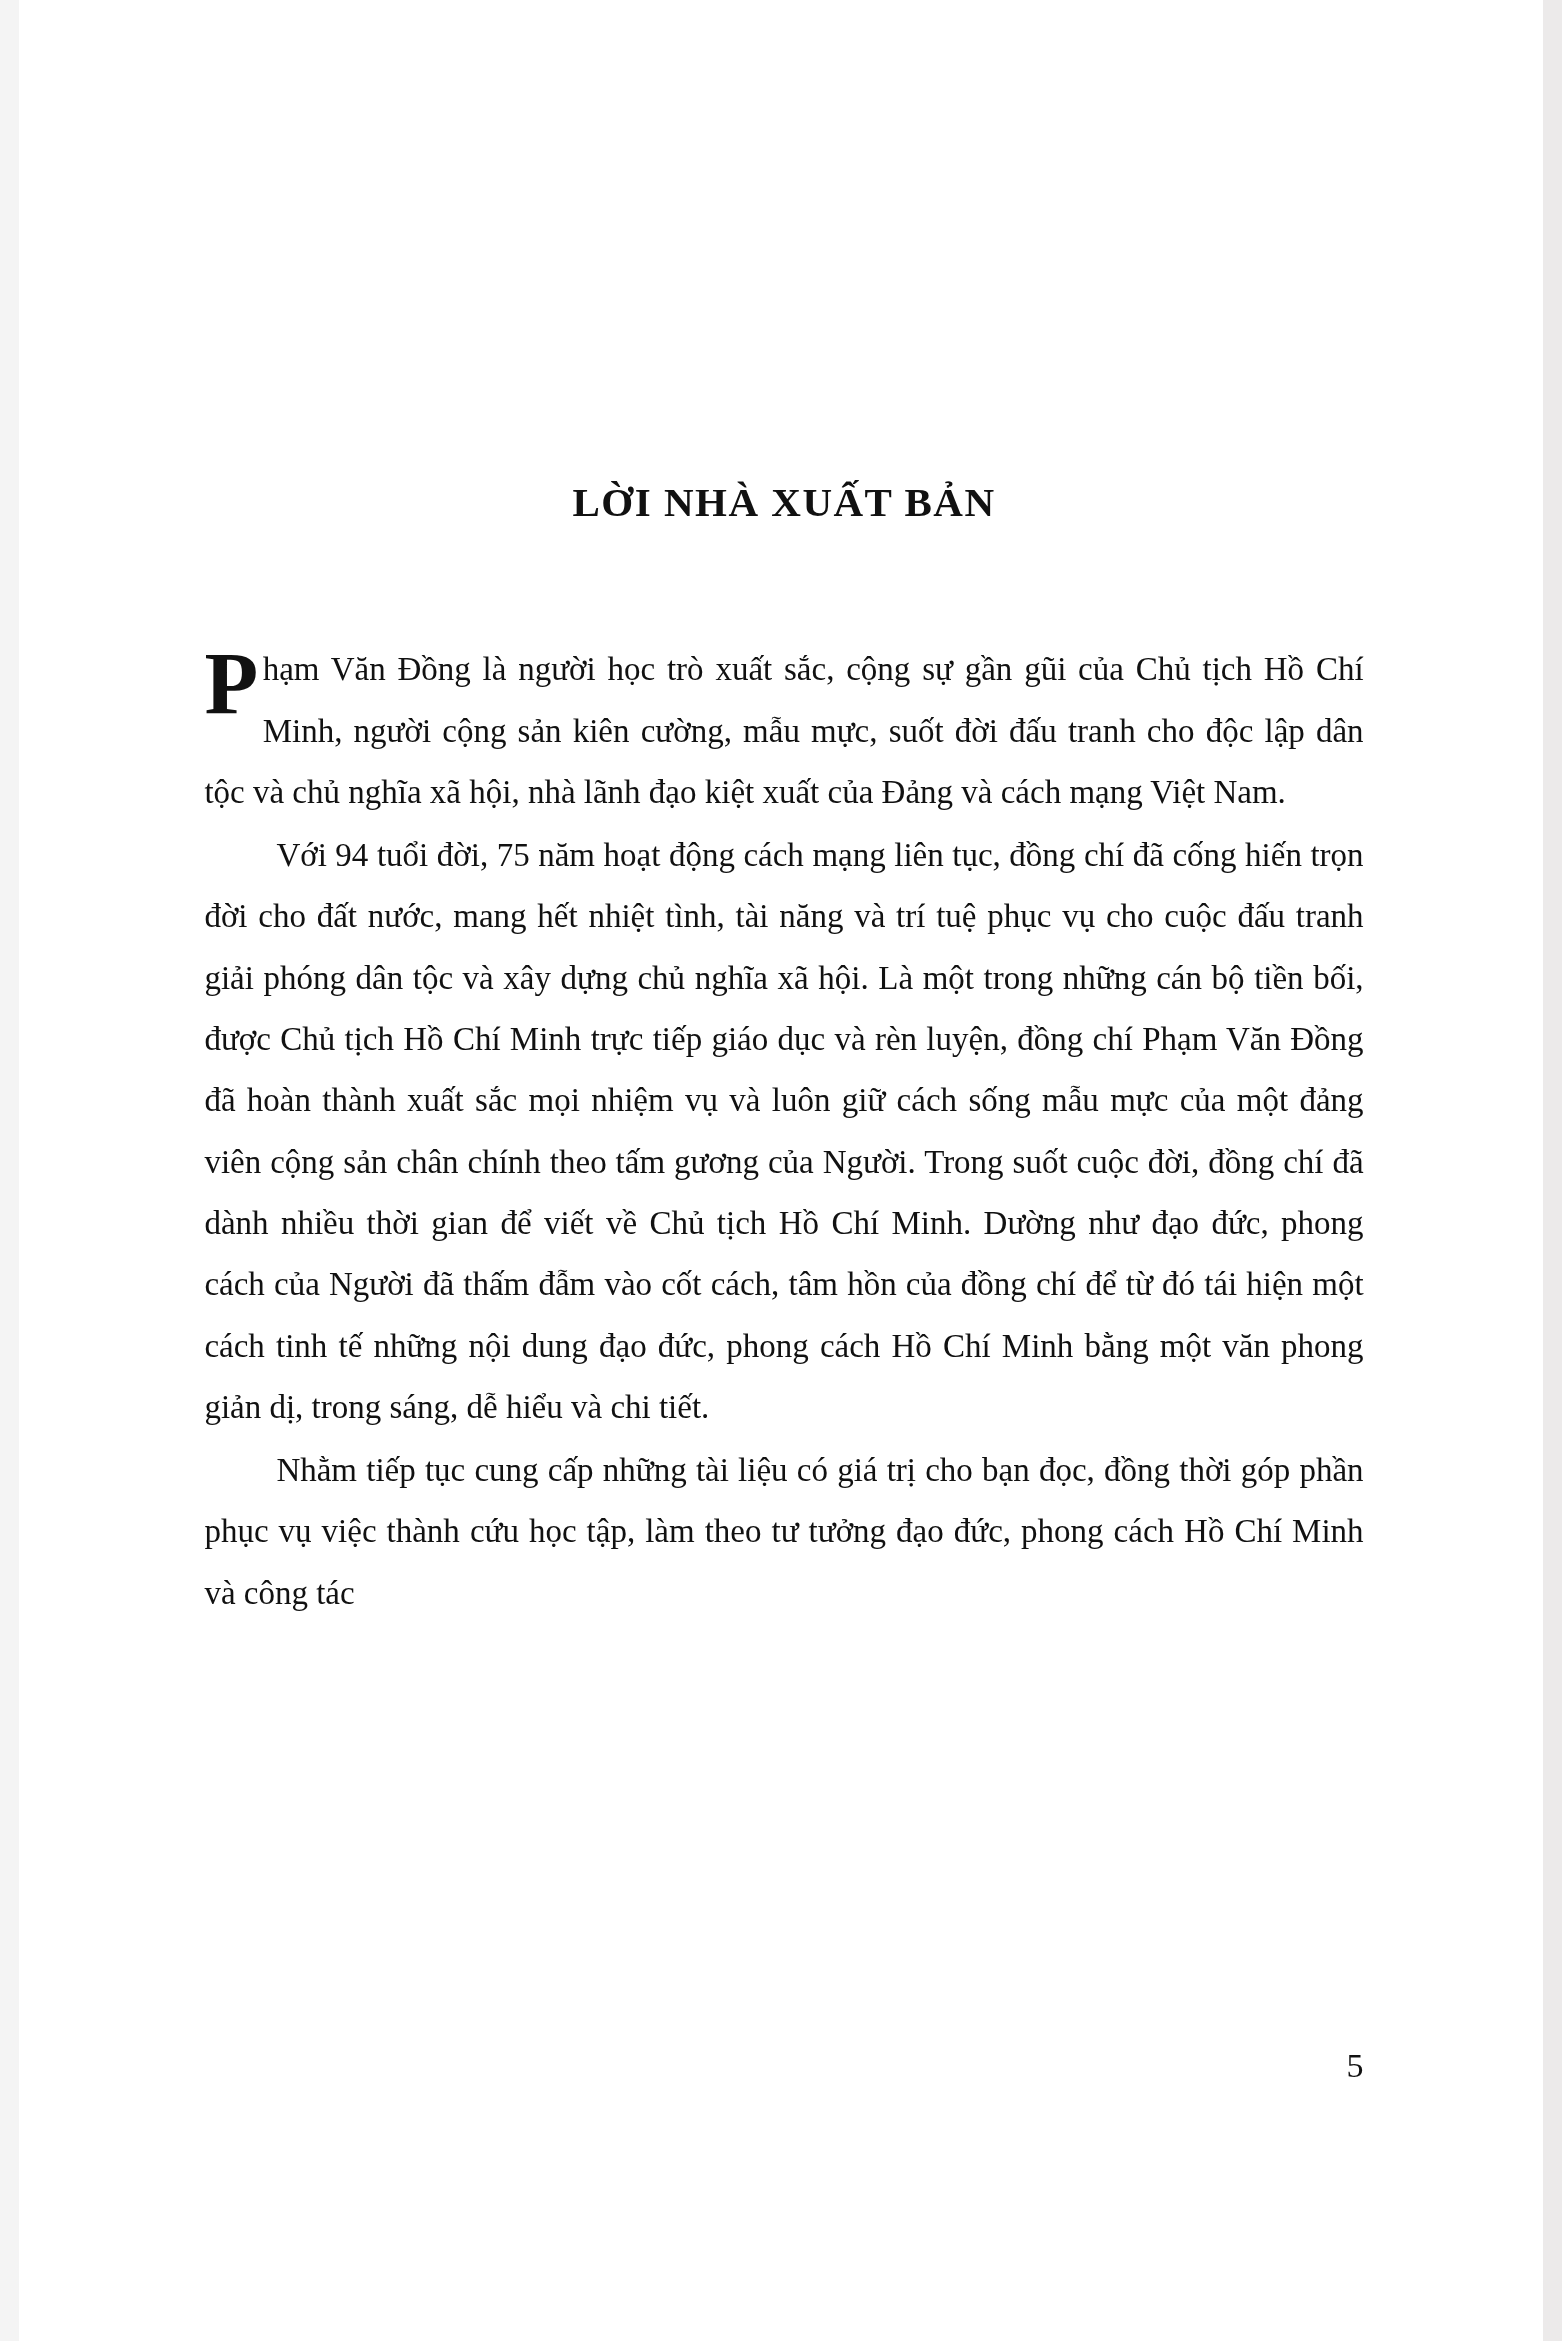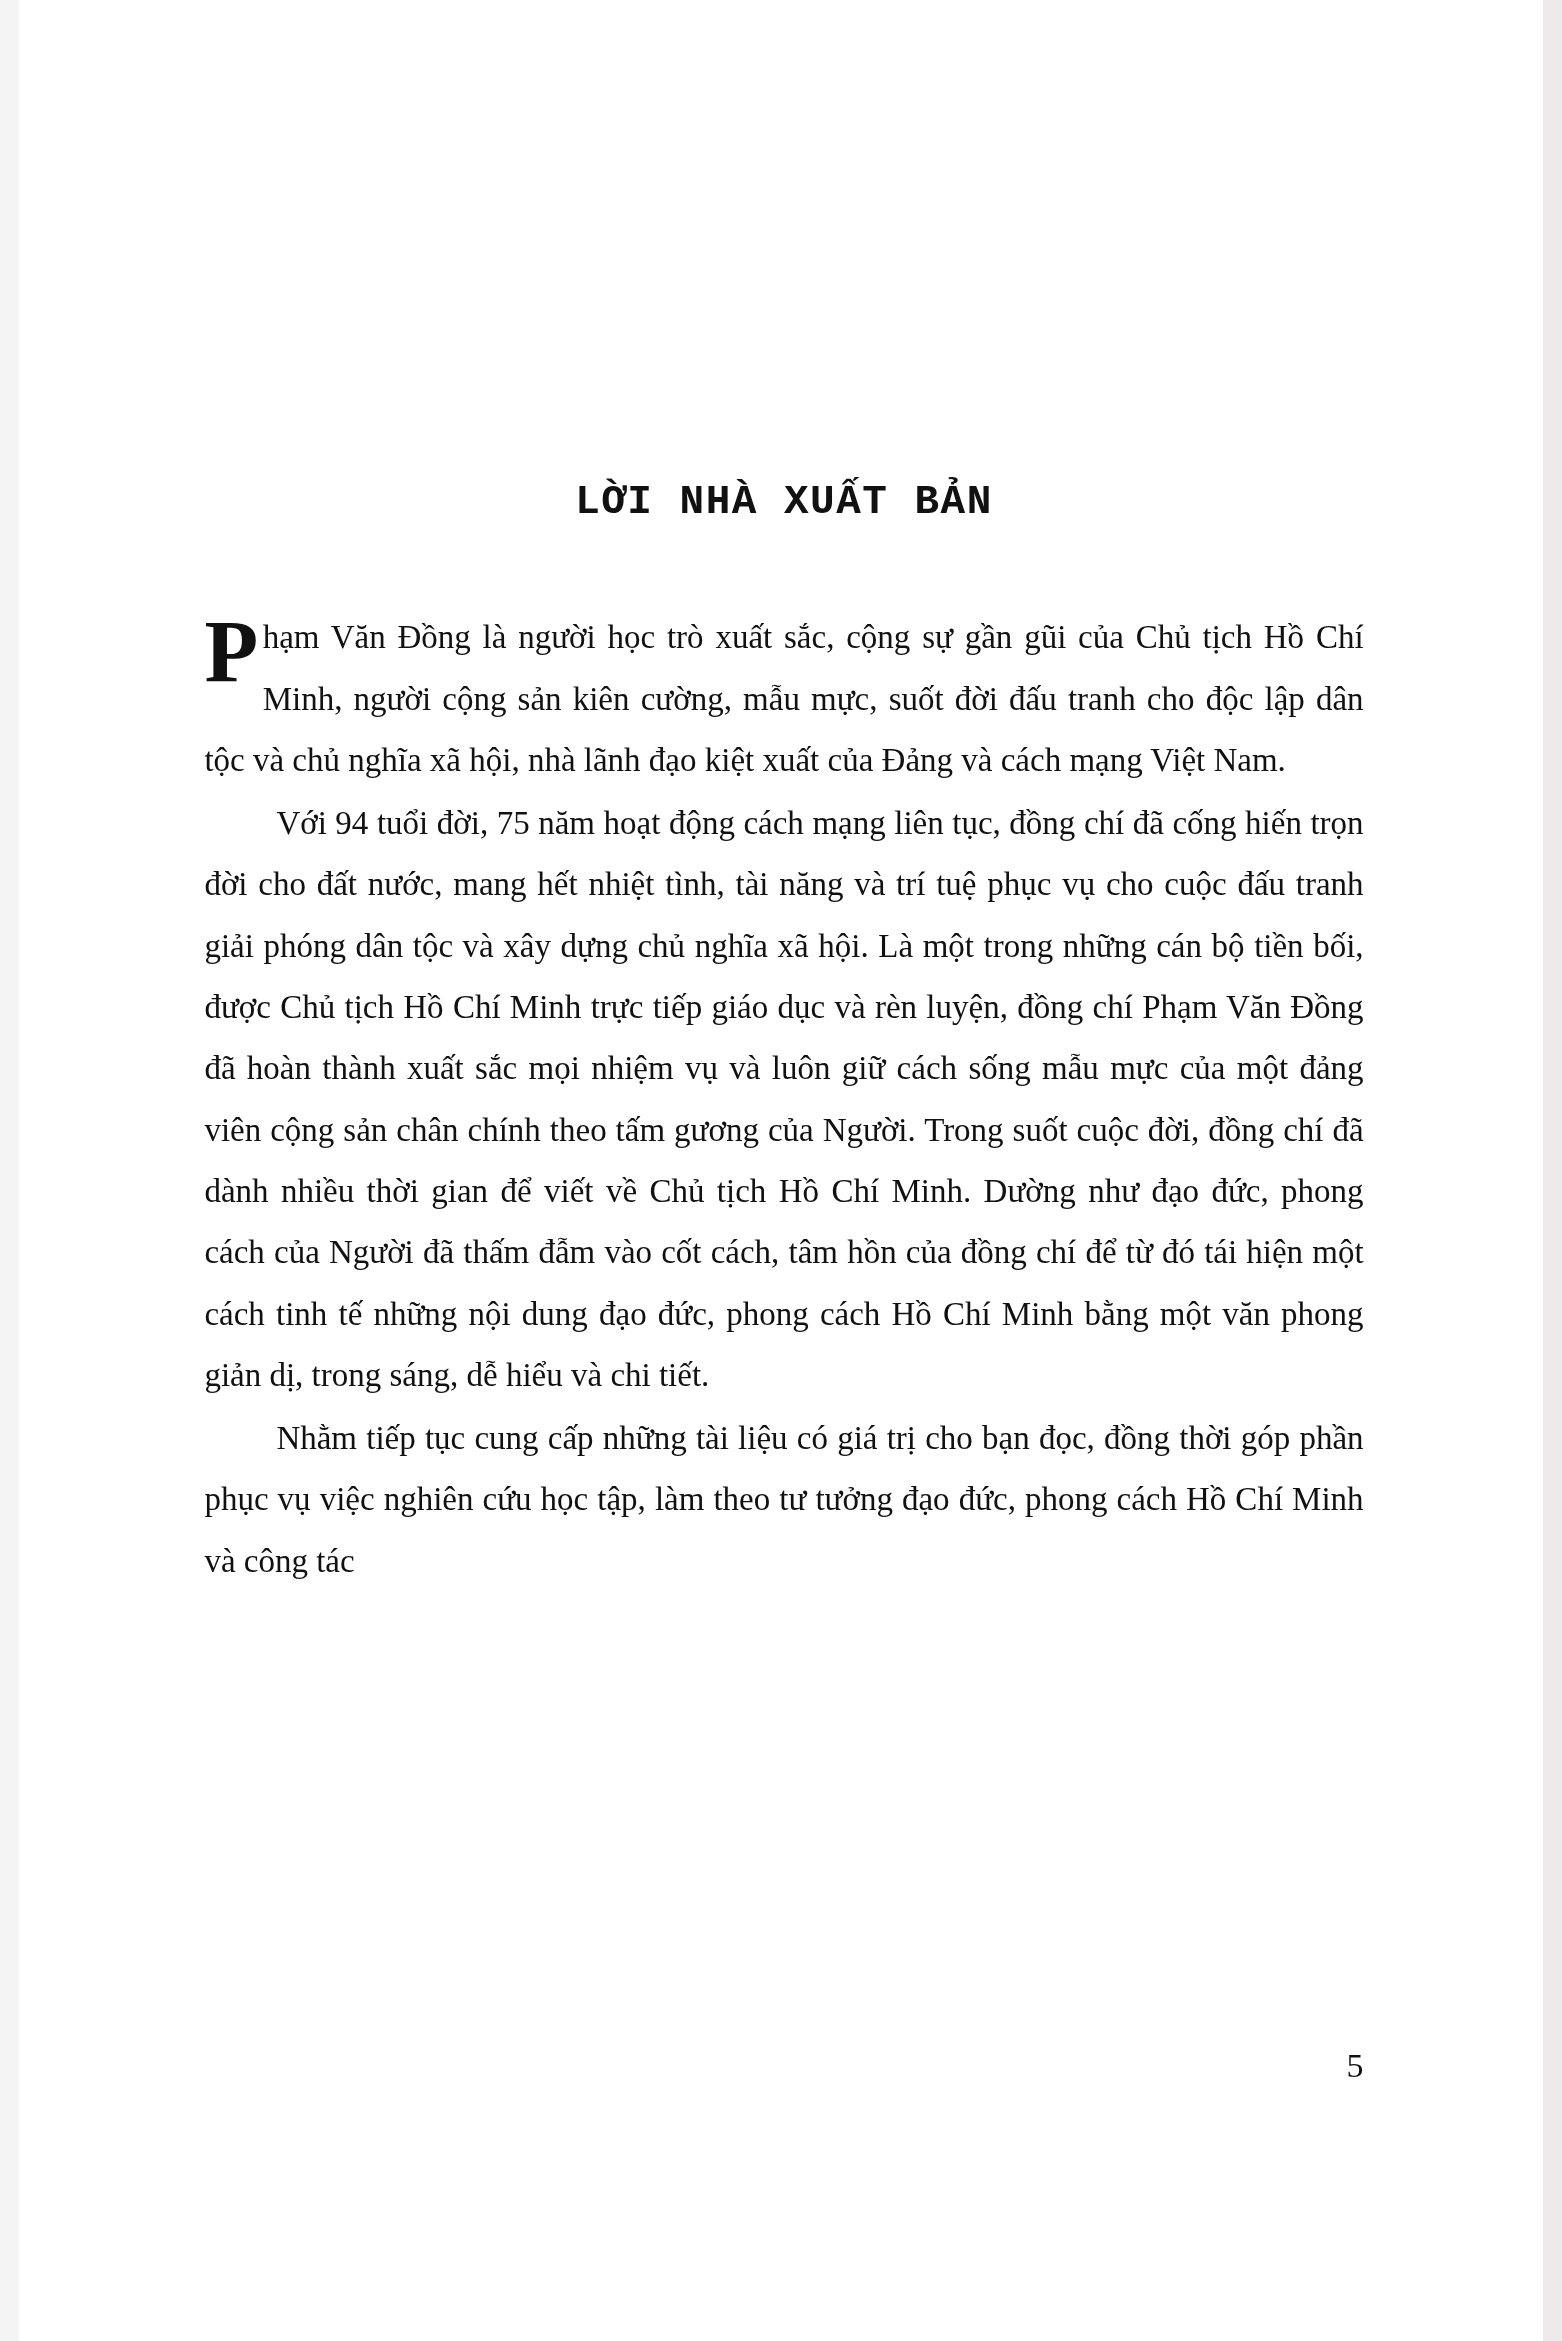--- a/index.html
+++ b/index.html
@@ -42,23 +42,22 @@
     left: 185px;
     right: 179px;
     top: 478px;
   }
 
   .page-title {
     text-align: center;
     font-size: 41px;
     font-weight: bold;
     letter-spacing: 1.5px;
-    margin: 0 0 80px 0;
+    margin: 0 0 112px 0;
     line-height: 1.2;
-    font-family: Liberation Mono, monospace;
   }
 
   p.body-par {
     font-size: 33px;
     line-height: 1.86;
     text-align: justify;
     text-justify: inter-word;
     margin: 0 0 1.5px 0;
     text-indent: 72px;
     hyphens: none;
@@ -98,19 +97,19 @@
   <div class="content">
 
     <h1 class="page-title">LỜI NHÀ XUẤT BẢN</h1>
 
     <p class="body-par first-par">
       <span class="dropcap">P</span><span>hạm Văn Đồng là người học trò xuất sắc, cộng sự gần gũi của Chủ tịch Hồ Chí Minh, người cộng sản kiên cường, mẫu mực, suốt đời đấu tranh cho độc lập dân tộc và chủ nghĩa xã hội, nhà lãnh đạo kiệt xuất của Đảng và cách mạng Việt Nam.</span>
     </p>
 
     <p class="body-par">Với 94 tuổi đời, 75 năm hoạt động cách mạng liên tục, đồng chí đã cống hiến trọn đời cho đất nước, mang hết nhiệt tình, tài năng và trí tuệ phục vụ cho cuộc đấu tranh giải phóng dân tộc và xây dựng chủ nghĩa xã hội. Là một trong những cán bộ tiền bối, được Chủ tịch Hồ Chí Minh trực tiếp giáo dục và rèn luyện, đồng chí Phạm Văn Đồng đã hoàn thành xuất sắc mọi nhiệm vụ và luôn giữ cách sống mẫu mực của một đảng viên cộng sản chân chính theo tấm gương của Người. Trong suốt cuộc đời, đồng chí đã dành nhiều thời gian để viết về Chủ tịch Hồ Chí Minh. Dường như đạo đức, phong cách của Người đã thấm đẫm vào cốt cách, tâm hồn của đồng chí để từ đó tái hiện một cách tinh tế những nội dung đạo đức, phong cách Hồ Chí Minh bằng một văn phong giản dị, trong sáng, dễ hiểu và chi tiết.</p>
 
-    <p class="body-par">Nhằm tiếp tục cung cấp những tài liệu có giá trị cho bạn đọc, đồng thời góp phần phục vụ việc nghiên cứu học tập, làm theo tư tưởng đạo đức, phong cách Hồ Chí Minh và công tác</p>
+    <p class="body-par">Nhằm tiếp tục cung cấp những tài liệu có giá trị cho bạn đọc, đồng thời góp phần phục vụ việc thành cứu học tập, làm theo tư tưởng đạo đức, phong cách Hồ Chí Minh và công tác</p>
 
   </div>
 
   <div class="page-number">5</div>
 </div>
 
 
 </body></html>

